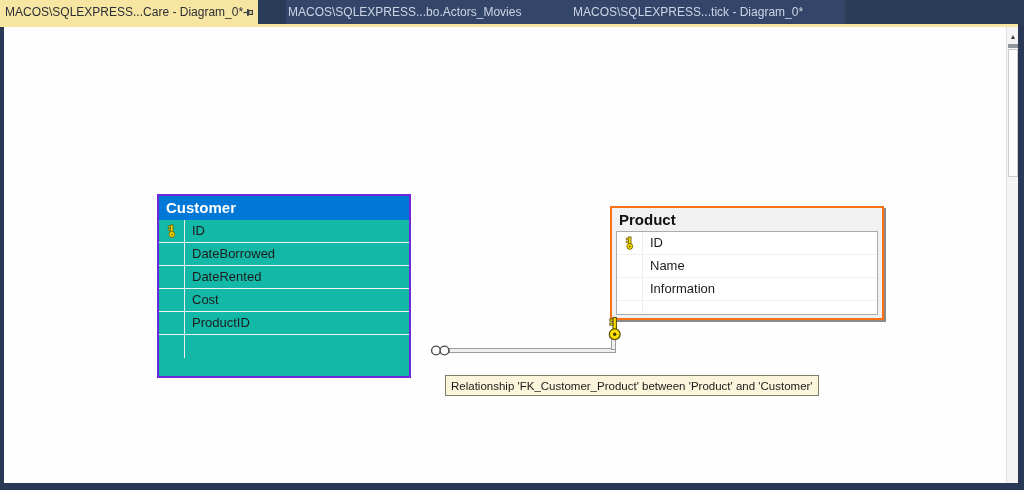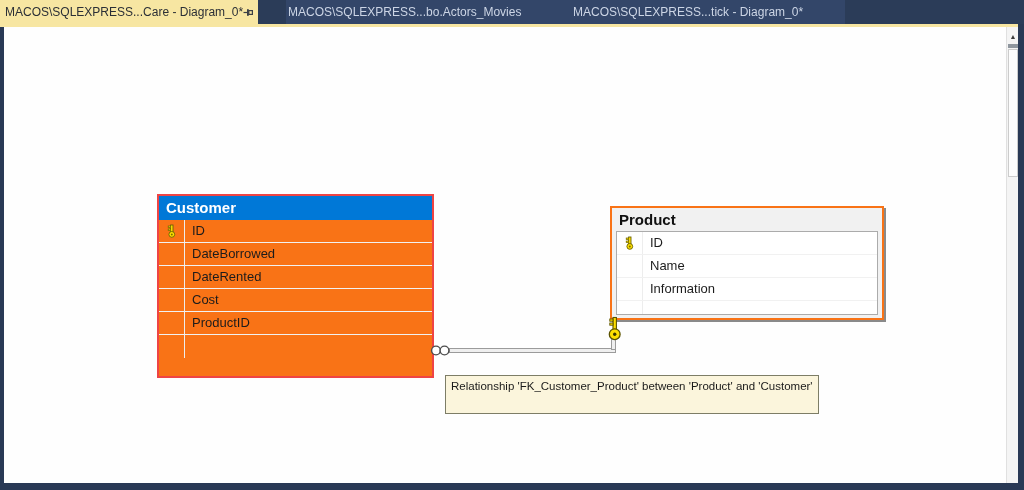--- a/index.html
+++ b/index.html
@@ -72,22 +72,22 @@
     width: 26px; flex: 0 0 26px; border-right: 1px solid #ededed;
     display: flex; align-items: center; justify-content: center;
   }
   .tbl-row .col-label {
     padding-left: 7px; font-size: 13px; color: #1c1c1c; line-height: 22px;
     white-space: nowrap;
   }
   .tbl-row.empty { border-bottom: none; }
 
   .customer-table {
-    position: absolute; left: 157px; top: 194px; width: 277px; height: 184px;
-    background: #f97316; border: 2px solid #ef4444;
+    position: absolute; left: 157px; top: 194px; width: 254px; height: 184px;
+    background: #14b8a6; border: 2px solid #6d28d9;
   }
   .customer-table .hdr {
     height: 24px; background: #0078d7; color: #ffffff;
     font-size: 15px; font-weight: bold; line-height: 24px; padding-left: 7px;
   }
 
   .product-table {
     position: absolute; left: 610px; top: 206px; width: 274px; height: 114px;
     background: #f1f1f1; border: 2px solid #f97316;
     box-shadow: 2px 2px 0 #8a8a8a;
@@ -108,21 +108,21 @@
   }
   .rel-line-v {
     position: absolute; left: 611px; top: 338px; width: 5px; height: 12px;
     background: #efefef; border: 1px solid #9b9b9b;
   }
   .rel-many { position: absolute; left: 430px; top: 344px; }
   .rel-key  { position: absolute; left: 605px; top: 315px; }
 
   
   .rel-tooltip {
-    position: absolute; left: 445px; top: 375px; height: 39px;
+    position: absolute; left: 445px; top: 375px; height: 21px;
     background: #fbf5dc; border: 1px solid #7d7d66;
     font-size: 11.5px; color: #1a1a1a; line-height: 18px;
     padding: 1px 5px; white-space: nowrap;
   }
 </style>
 </head>
 <body>
 
 <div class="tab-strip">
   <div class="tab active">

